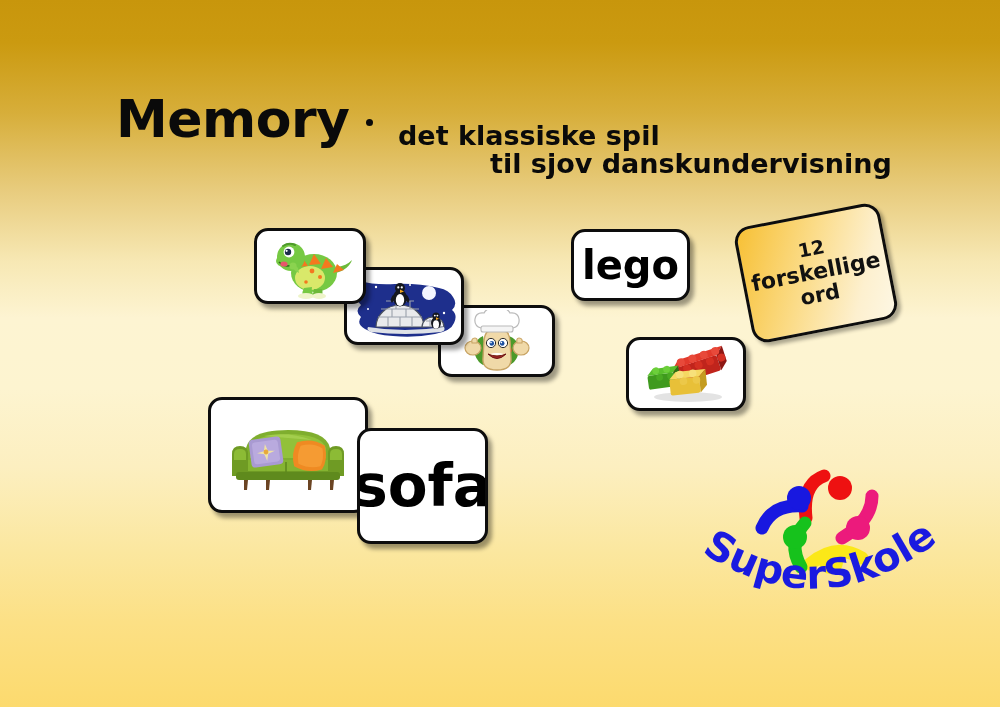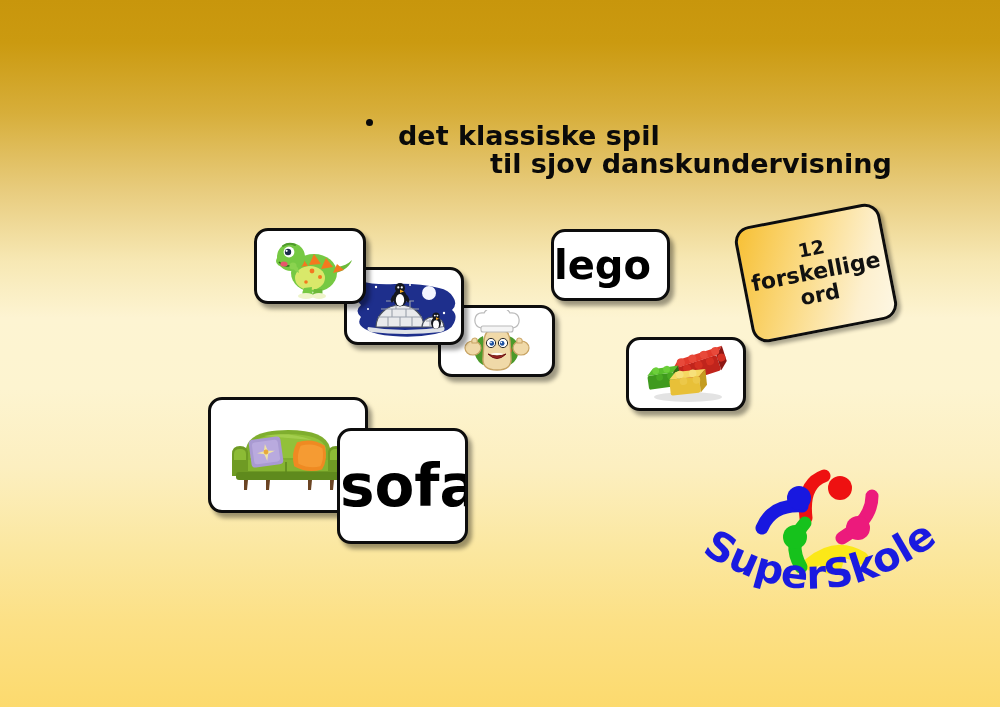--- a/index.html
+++ b/index.html
@@ -97,22 +97,24 @@
 
   .card-img {
     display: flex;
     align-items: center;
     justify-content: center;
   }
 
   .card-word {
     display: flex;
     align-items: center;
+    justify-content: center;
     font-weight: 700;
     color: #000;
+    margin-left: 20px;
   }
 
   .card-dino   { left: 254px; top: 228px; width: 112px; height: 76px; z-index: 6; }
   .card-igloo  { left: 344px; top: 267px; width: 120px; height: 78px; z-index: 5; }
   .card-kebab  { left: 438px; top: 305px; width: 117px; height: 72px; z-index: 4; }
   .card-lego   { left: 551px; top: 229px; width: 119px; height: 72px; z-index: 6;
                  font-size: 40px; }
   .card-bricks { left: 626px; top: 337px; width: 120px; height: 74px; z-index: 5; }
   .card-sofa-img { left: 208px; top: 397px; width: 160px; height: 116px; z-index: 6; }
   .card-sofa-word { left: 337px; top: 428px; width: 131px; height: 116px; z-index: 7;
@@ -161,20 +163,21 @@
     overflow: hidden;
     clip: rect(0 0 0 0);
     white-space: nowrap;
   }
 </style>
 </head>
 <body>
 
 <div class="stage">
 
+  <div class="title-main">Memory</div>
 
   <div class="tagline-dot"></div>
   <div class="tagline-1">det klassiske spil</div>
   <div class="tagline-2">til sjov danskundervisning</div>
 
   <div class="card card-img card-dino">
     <span class="sr-only">green cartoon dinosaur</span>
     <svg width="92" height="66" viewBox="0 0 92 66">
 
       <path d="M72 40 C80 38 86 33 88 27 C84 31 79 33 74 34 Z" fill="#6cba3a"></path>

